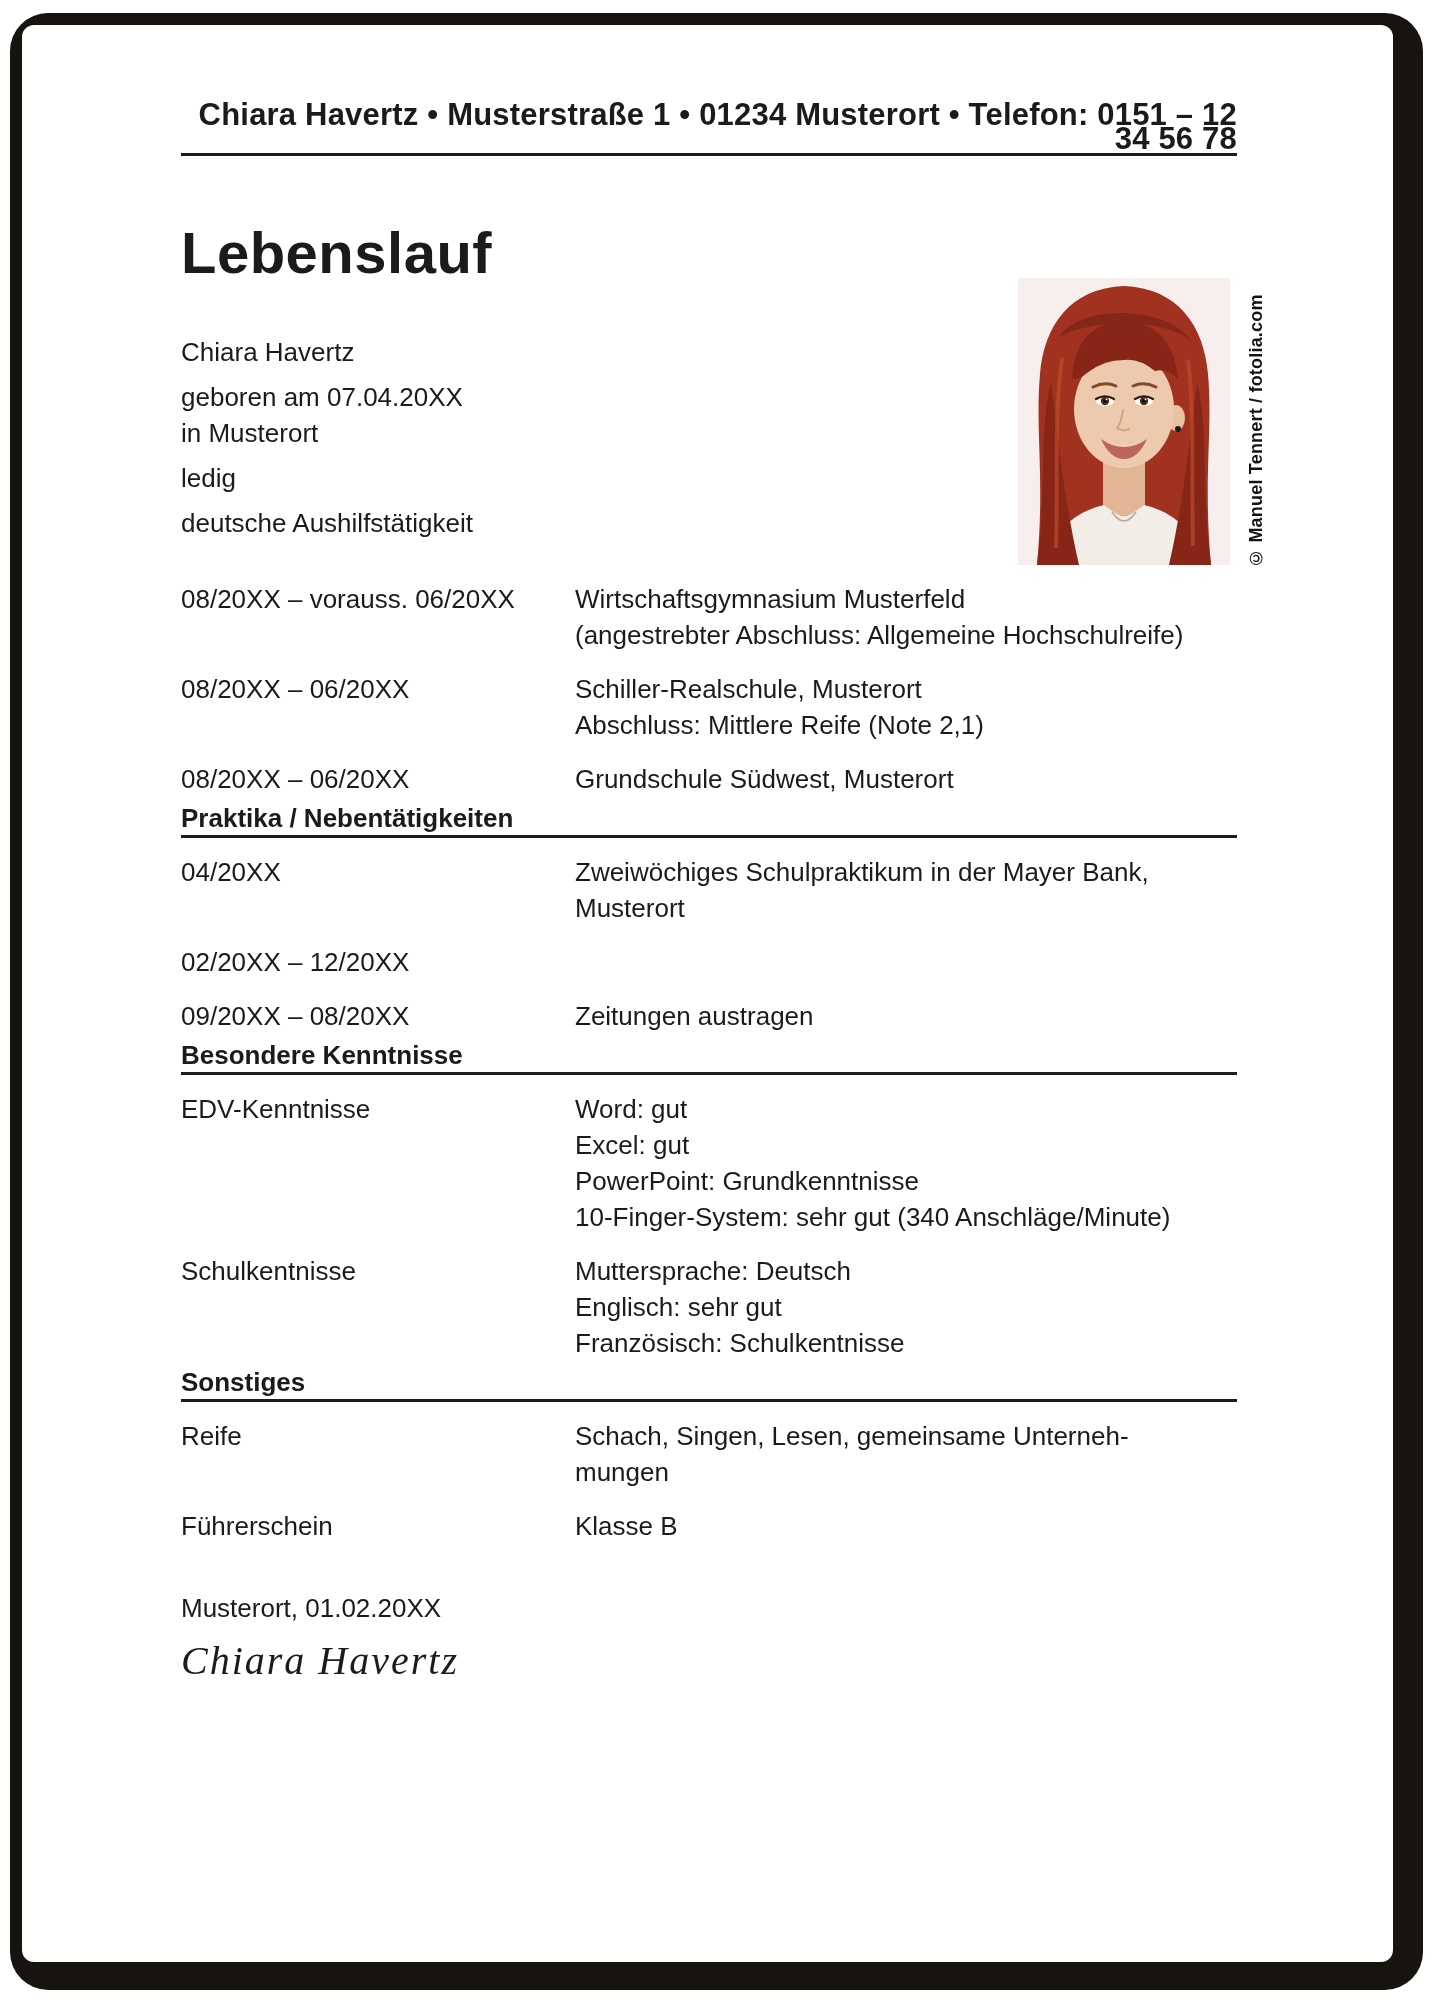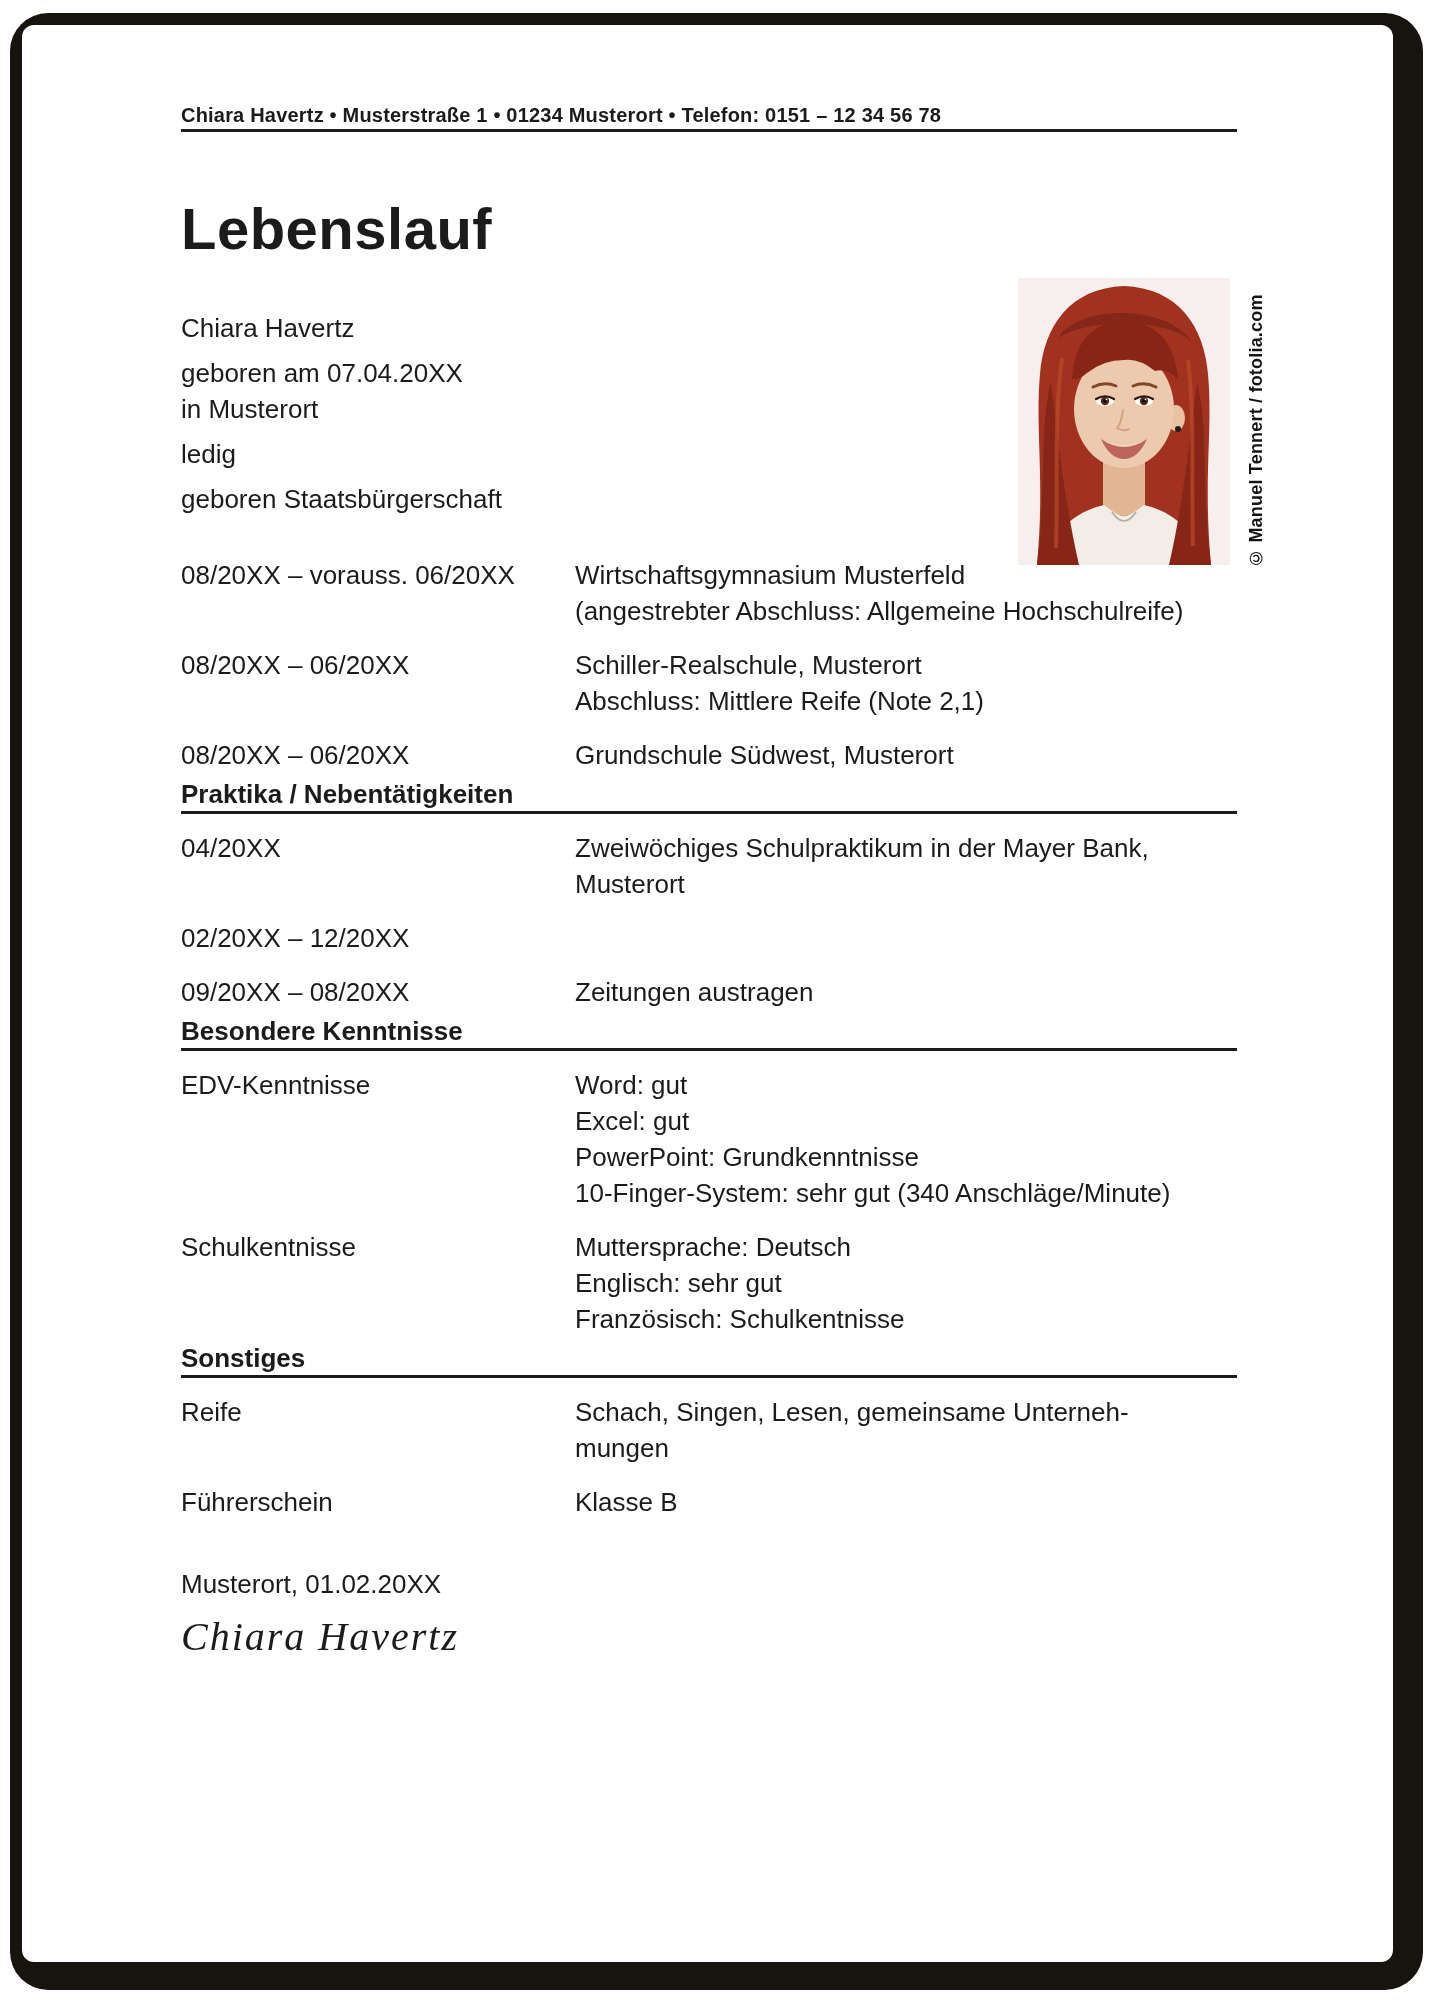--- a/index.html
+++ b/index.html
@@ -28,23 +28,23 @@
     position: relative;
     height: 100%;
     padding: 0 156px 0 159px;
     font-size: 26px;
     line-height: 36px;
   }
   .contact-rule {
     margin-top: 78px;
     padding-bottom: 2px;
     border-bottom: 3px solid #1c1c1c;
-    text-align: left;
-    font-weight: bold;
-    font-size: 20px;
+    text-align: right;
+    font-weight: bold;
+    font-size: 31px;
     line-height: 24px;
     letter-spacing: 0.2px;
   }
   .doc-title {
     margin-top: 68px;
     font-size: 58px;
     line-height: 58px;
     font-weight: bold;
     letter-spacing: 0.5px;
   }
@@ -103,21 +103,21 @@
 
       <div class="contact-rule">Chiara Havertz • Musterstraße 1 • 01234 Musterort • Telefon: 0151 – 12 34 56 78</div>
 
       <h1 class="doc-title">Lebenslauf</h1>
 
       <div class="personal">
         <p>Chiara Havertz</p>
         <p>geboren am 07.04.20XX
 in Musterort</p>
         <p>ledig</p>
-        <p>geboren Staatsbürgerschaft</p>
+        <p>deutsche Aushilfstätigkeit</p>
       </div>
 
       <div class="section first">
         <div class="row">
           <div class="cell-left">08/20XX – vorauss. 06/20XX</div>
           <div class="cell-right">Wirtschaftsgymnasium Musterfeld
 (angestrebter Abschluss: Allgemeine Hochschulreife)</div>
         </div>
         <div class="row">
           <div class="cell-left">08/20XX – 06/20XX</div>

